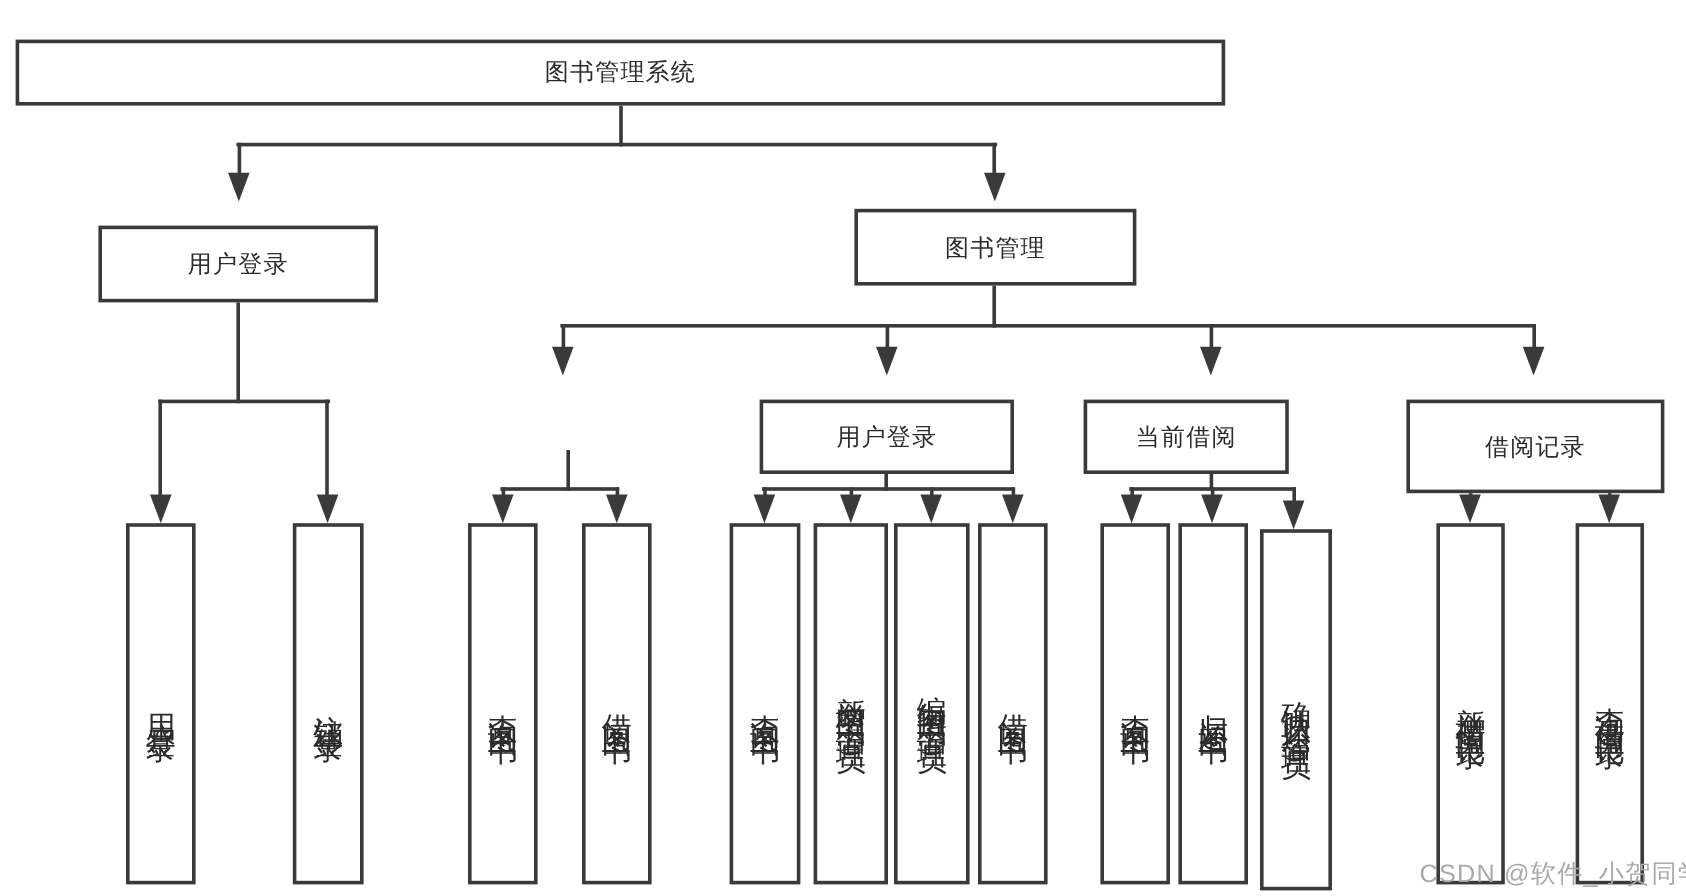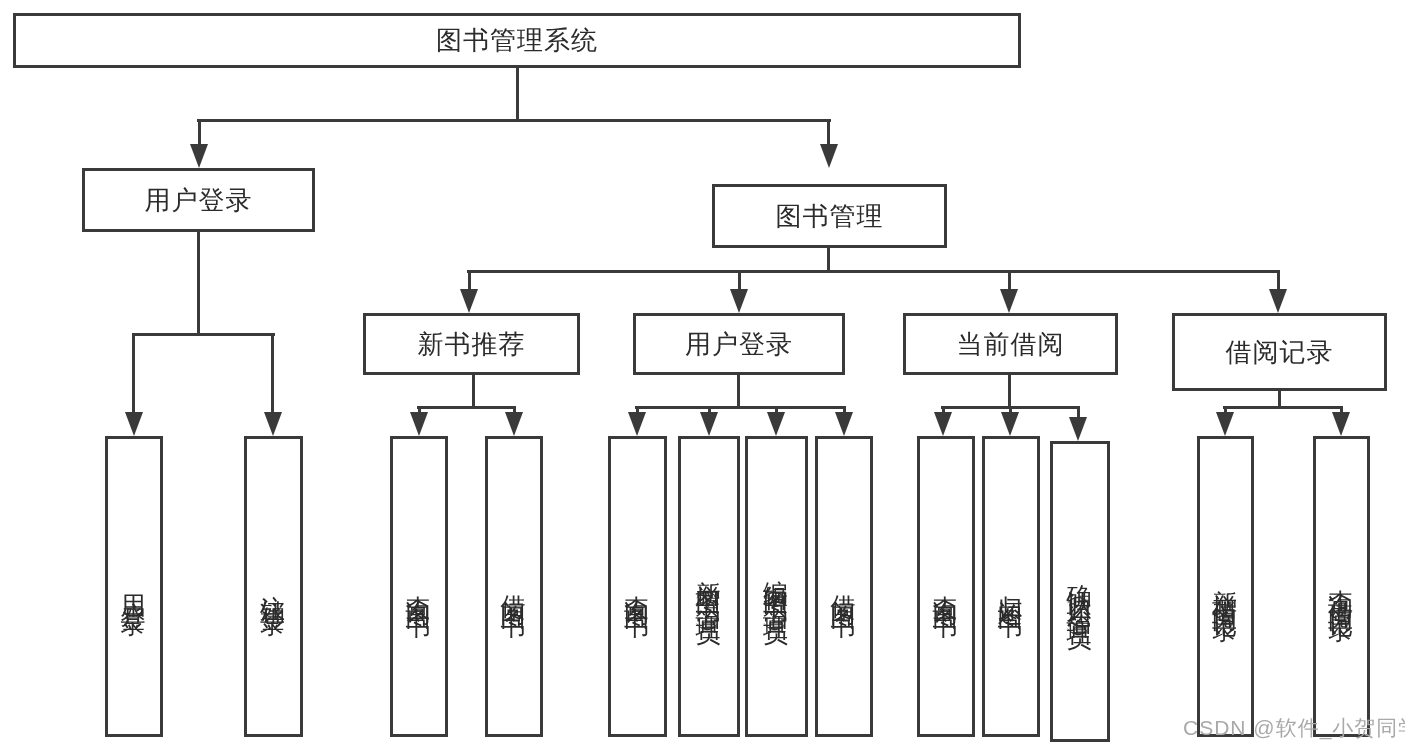--- a/index.html
+++ b/index.html
@@ -15,23 +15,24 @@
     background:#ffffff;
     font-family:"Liberation Sans","DejaVu Sans",sans-serif;
     overflow:hidden;
   }
   .hbox{
     position:absolute;
     background:var(--fill);
     border:3px solid var(--line);
     box-sizing:border-box;
     display:flex;align-items:center;justify-content:center;
-    font-size:26px;color:var(--text);
+    font-size:20px;color:var(--text);
     letter-spacing:1px;
     z-index:2;
+    margin-top:20px;
   }
   .vbox{
     position:absolute;
     background:var(--fill);
     border:3px solid var(--line);
     box-sizing:border-box;
     display:flex;align-items:center;justify-content:center;
     writing-mode:vertical-rl;
     text-orientation:mixed;
     font-size:25px;color:var(--text);
@@ -111,25 +112,24 @@
   <div class="vl" style="left:1278px;top:375px;width:3px;height:34px"></div>
   <div class="hl" style="left:1223px;top:406px;width:120px;height:3px"></div>
   <div class="vl" style="left:1224px;top:406px;width:3px;height:10px"></div>
   <div class="arr" style="left:1216px;top:412px"></div>
   <div class="vl" style="left:1340px;top:406px;width:3px;height:10px"></div>
   <div class="arr" style="left:1332px;top:412px"></div>
 
   <div class="hbox" style="left:13px;top:13px;width:1008px;height:55px">图书管理系统</div>
 
   <div class="hbox" style="left:82px;top:168px;width:233px;height:64px">用户登录</div>
-  <div class="hbox" style="left:712px;top:184px;width:235px;height:64px">图书管理</div>
+  <div class="hbox" style="left:712px;top:154px;width:235px;height:64px">图书管理</div>
 
-  <div class="hbox" style="left:363px;top:313px;width:217px;height:62px">新书推荐</div>
   <div class="hbox" style="left:633px;top:313px;width:212px;height:62px">用户登录</div>
-  <div class="hbox" style="left:903px;top:313px;width:215px;height:62px">当前借阅</div>
+  <div class="hbox" style="left:903px;top:313px;width:171px;height:62px">当前借阅</div>
   <div class="hbox" style="left:1172px;top:313px;width:215px;height:78px">借阅记录</div>
 
   <div class="vbox" style="left:105px;top:436px;width:58px;height:301px">用户登录</div>
   <div class="vbox" style="left:244px;top:436px;width:59px;height:301px">注销登录</div>
 
   <div class="vbox" style="left:390px;top:436px;width:58px;height:301px">查询图书</div>
   <div class="vbox" style="left:485px;top:436px;width:58px;height:301px">借阅图书</div>
 
   <div class="vbox" style="left:608px;top:436px;width:59px;height:301px">查询图书</div>
   <div class="vbox" style="left:678px;top:436px;width:62px;height:301px">新增图书（管理员）</div>

